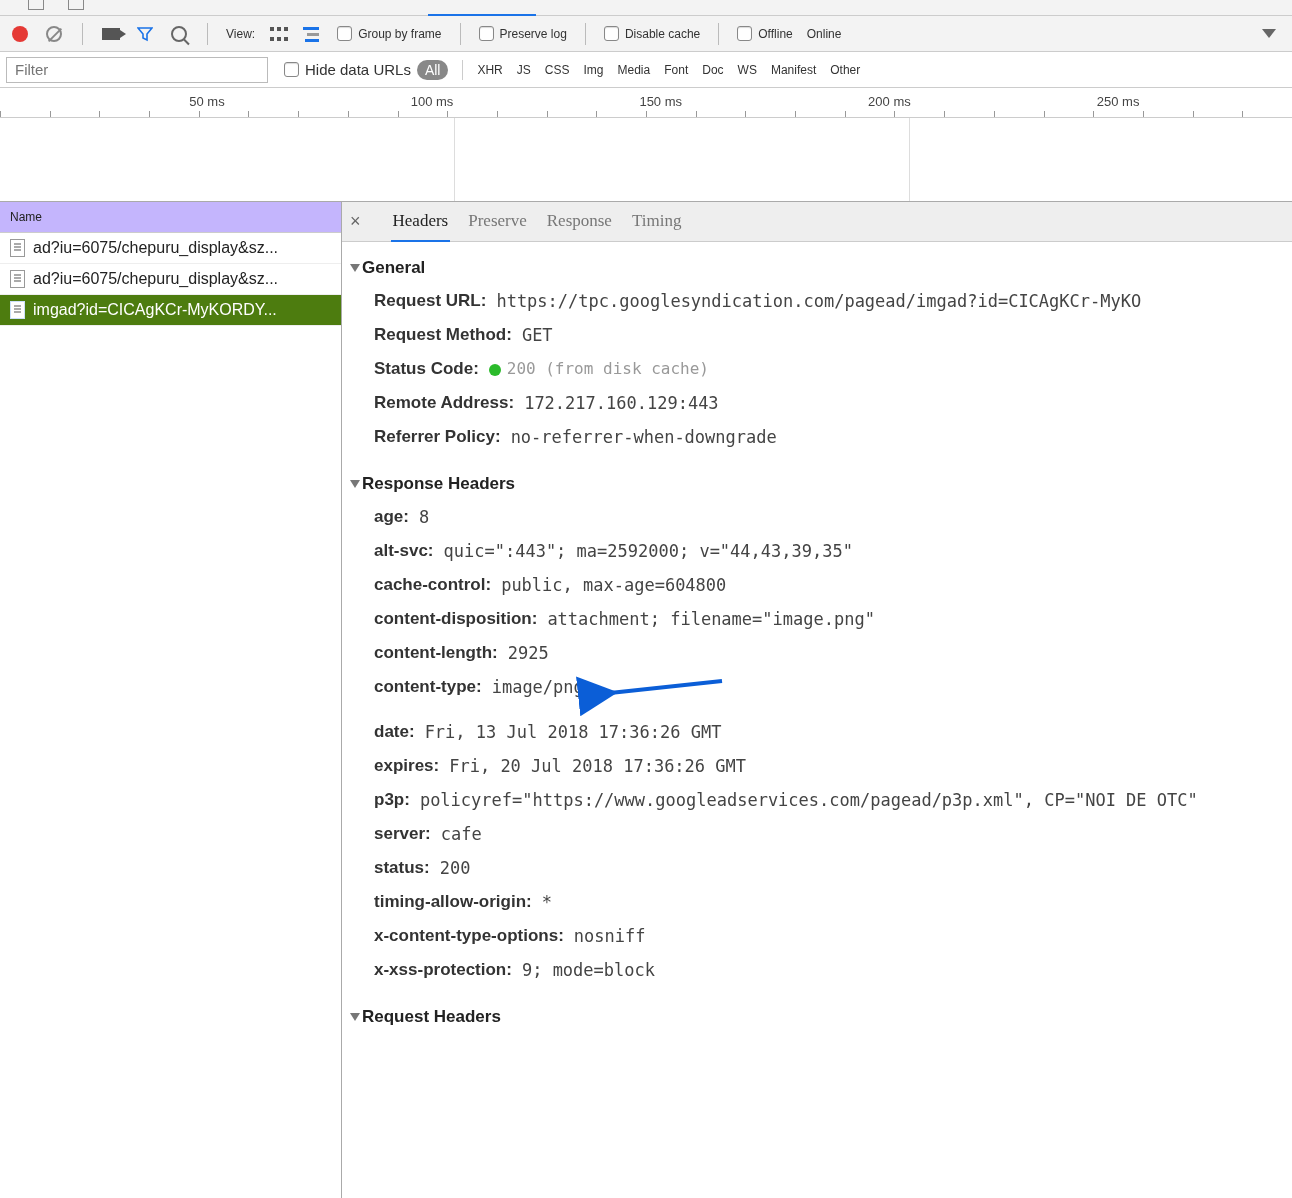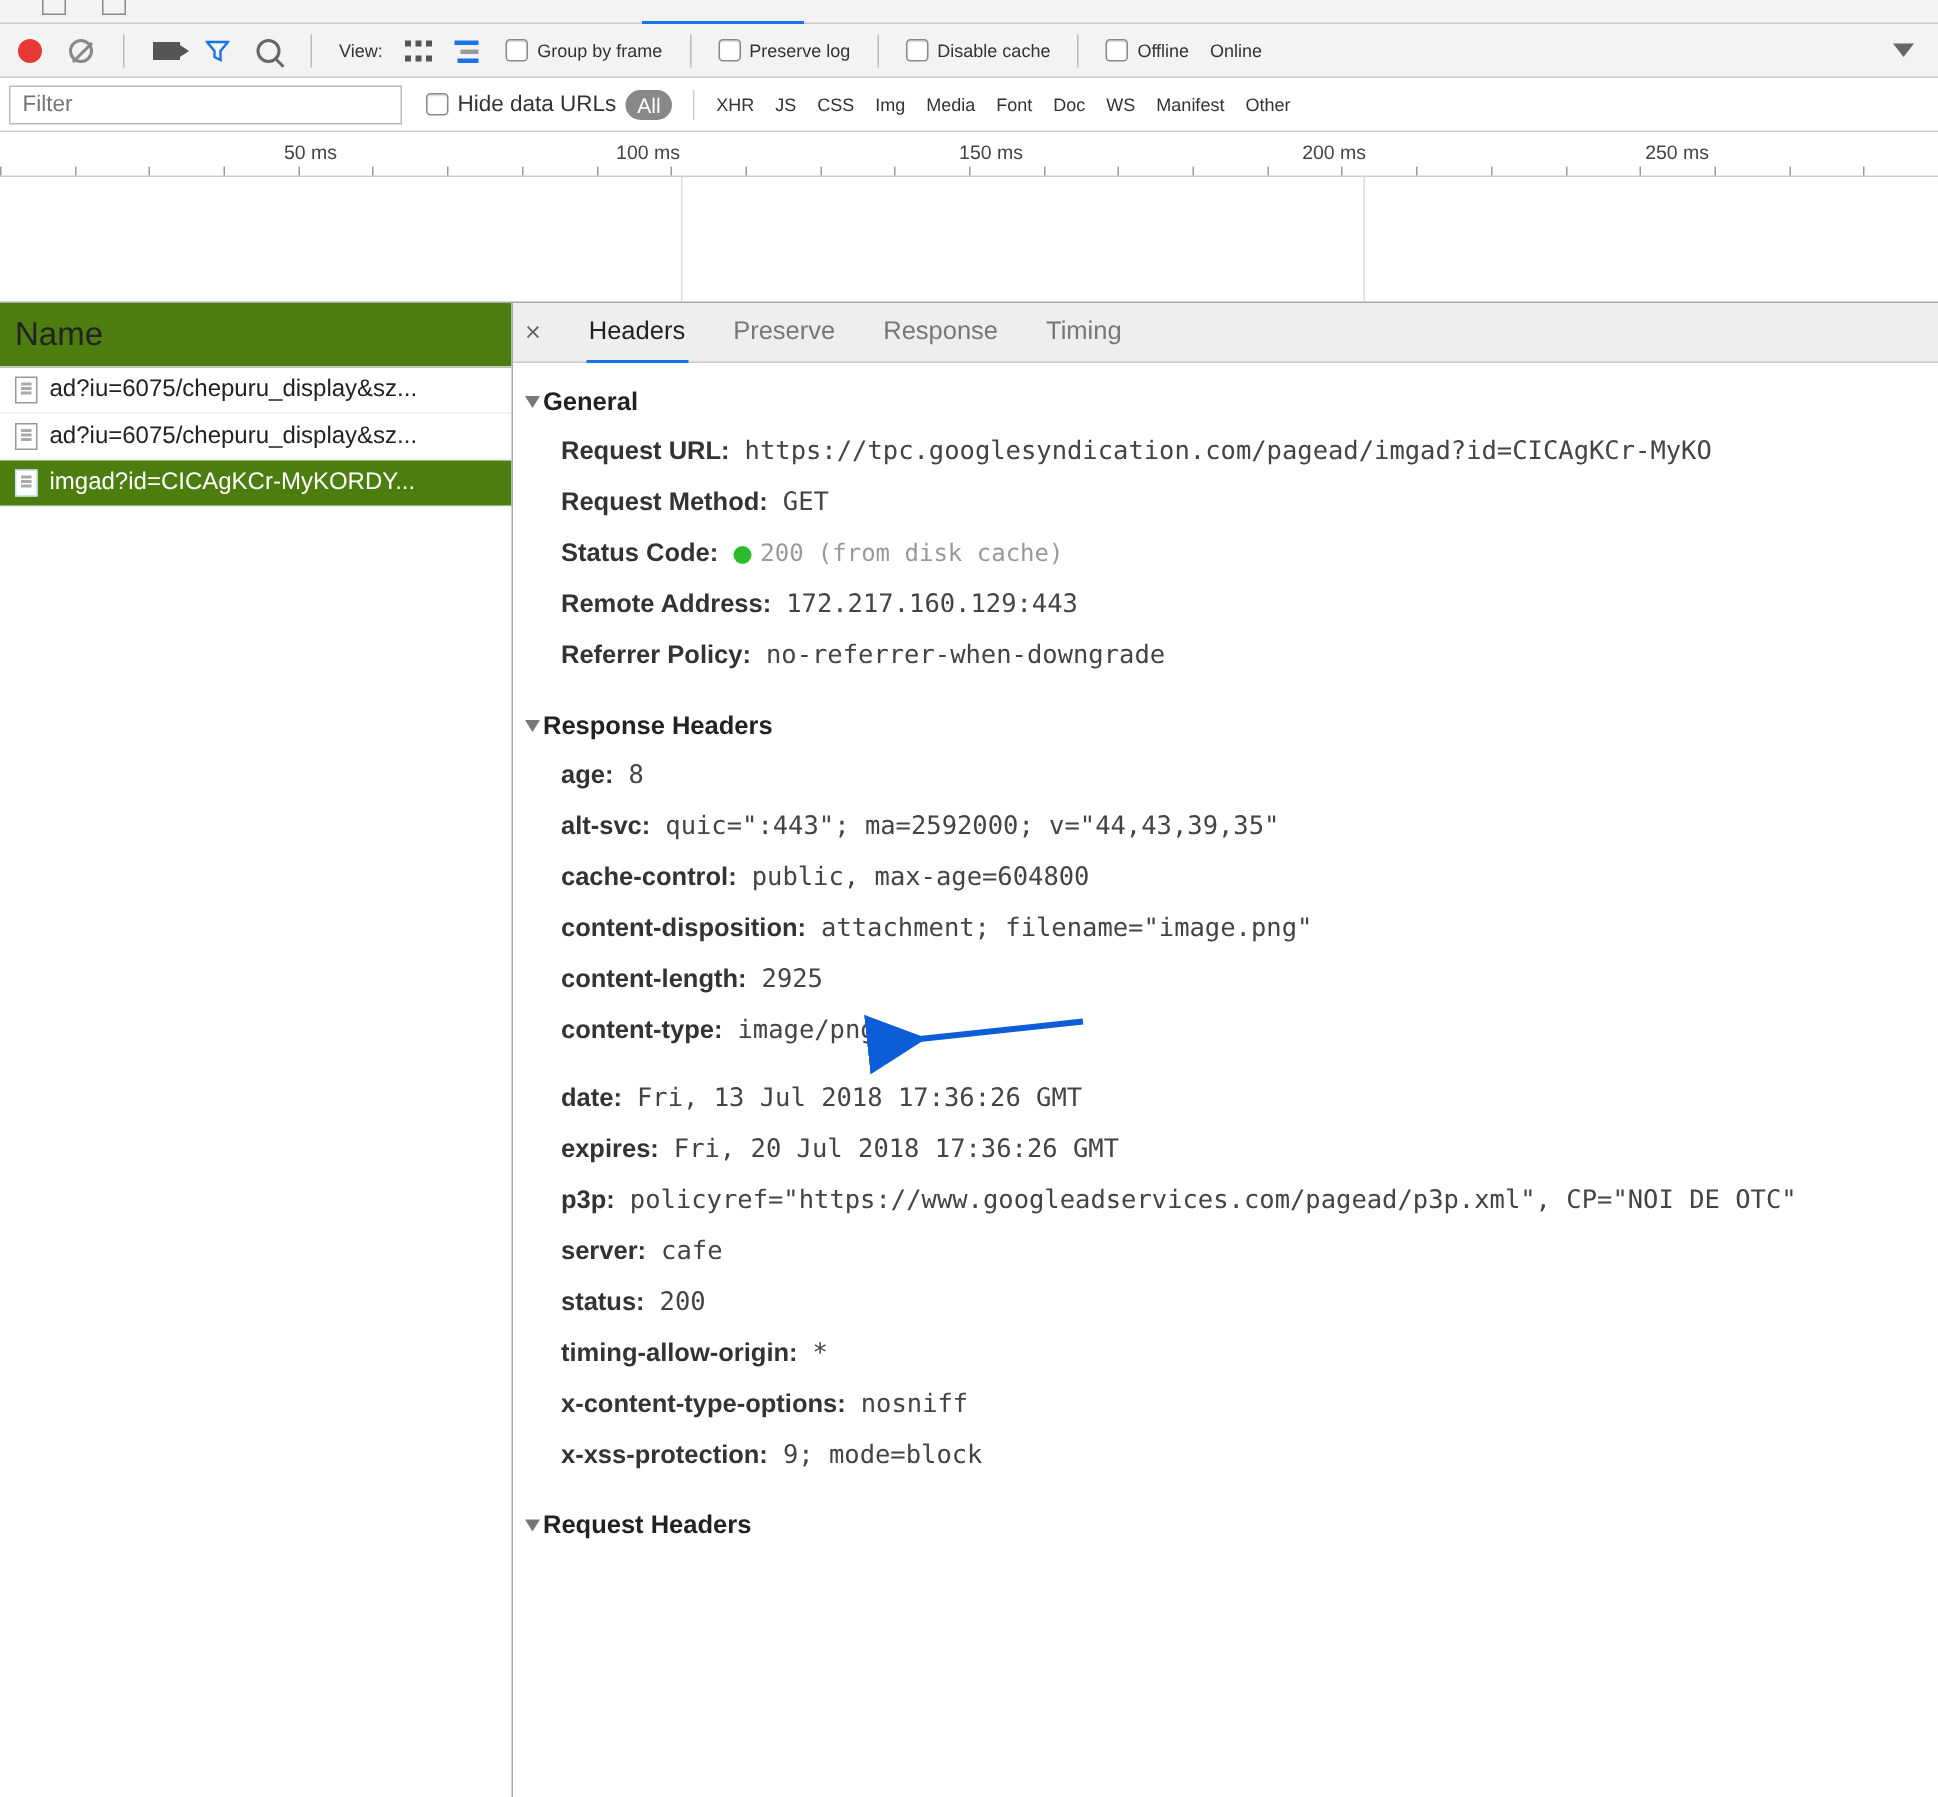--- a/index.html
+++ b/index.html
@@ -48,21 +48,21 @@
 
 .timeline { height:30px; border-bottom:1px solid #ccc; position:relative; background:#fff; font-size:13px; color:#555;}
 .tick { position:absolute; bottom:0; width:1px; height:6px; background:#999;}
 .tick-label { position:absolute; top:6px; font-size:13px; color:#444; transform:translateX(-100%); padding-right:4px;}
 .timeline-body { height:84px; border-bottom:1px solid #aaa; display:flex;}
 .timeline-body div { border-right:1px solid #ddd;}
 
 
 .main { display:flex; height: calc(1198px - 16px - 36px - 36px - 30px - 84px); }
 .name-panel { width:342px; border-right:1px solid #aaa; overflow:hidden;}
-.name-header { background:#4d7c0f; border-bottom:1px solid #ccc; padding:8px 10px; font-size:22px; color:#222;}
+.name-header { background:#c4b5fd; border-bottom:1px solid #ccc; padding:8px 10px; font-size:12px; color:#222;}
 .name-row { display:flex; align-items:center; gap:8px; padding:6px 10px; border-bottom:1px solid #eee; font-size:16px; color:#222; white-space:nowrap; overflow:hidden; text-overflow:ellipsis;}
 .name-row.sel { background:#4d7c0f; color:#fff;}
 .doc-icon { width:15px;height:18px;border:1px solid #999;background:#fff;position:relative;flex-shrink:0;}
 .doc-icon::before{content:"";position:absolute;top:3px;left:3px;right:3px;height:2px;background:#aaa;box-shadow:0 3px 0 #aaa,0 6px 0 #aaa;}
 .name-row.sel .doc-icon{border-color:#cce0fa;}
 
 
 .detail { flex:1; display:flex; flex-direction:column; min-width:0;}
 .detail-tabs { display:flex; align-items:center; height:40px; background:#eee; border-bottom:1px solid #ccc; padding:0 8px; gap:24px;}
 .close-x { font-size:18px; color:#666; padding-right:6px;}
@@ -234,21 +234,21 @@
         <div class="name-row sel">
           <span class="doc-icon"></span>
           <span>imgad?id=CICAgKCr-MyKORDY...</span>
         </div>
       </div>
   </div>
 
   <div class="detail">
     <div class="detail-tabs">
       <span class="close-x">×</span>
-      <span id="dtabs" style="display: flex; gap: 28px;">
+      <span id="dtabs" style="display: flex; gap: 16px; font-family: Liberation Serif, serif;">
           <span class="dtab active">Headers</span>
           <span class="dtab">Preserve</span>
           <span class="dtab">Response</span>
           <span class="dtab">Timing</span>
         </span>
     </div>
     <div class="detail-body">
 
       <div class="section">
         <div class="sec-head">

